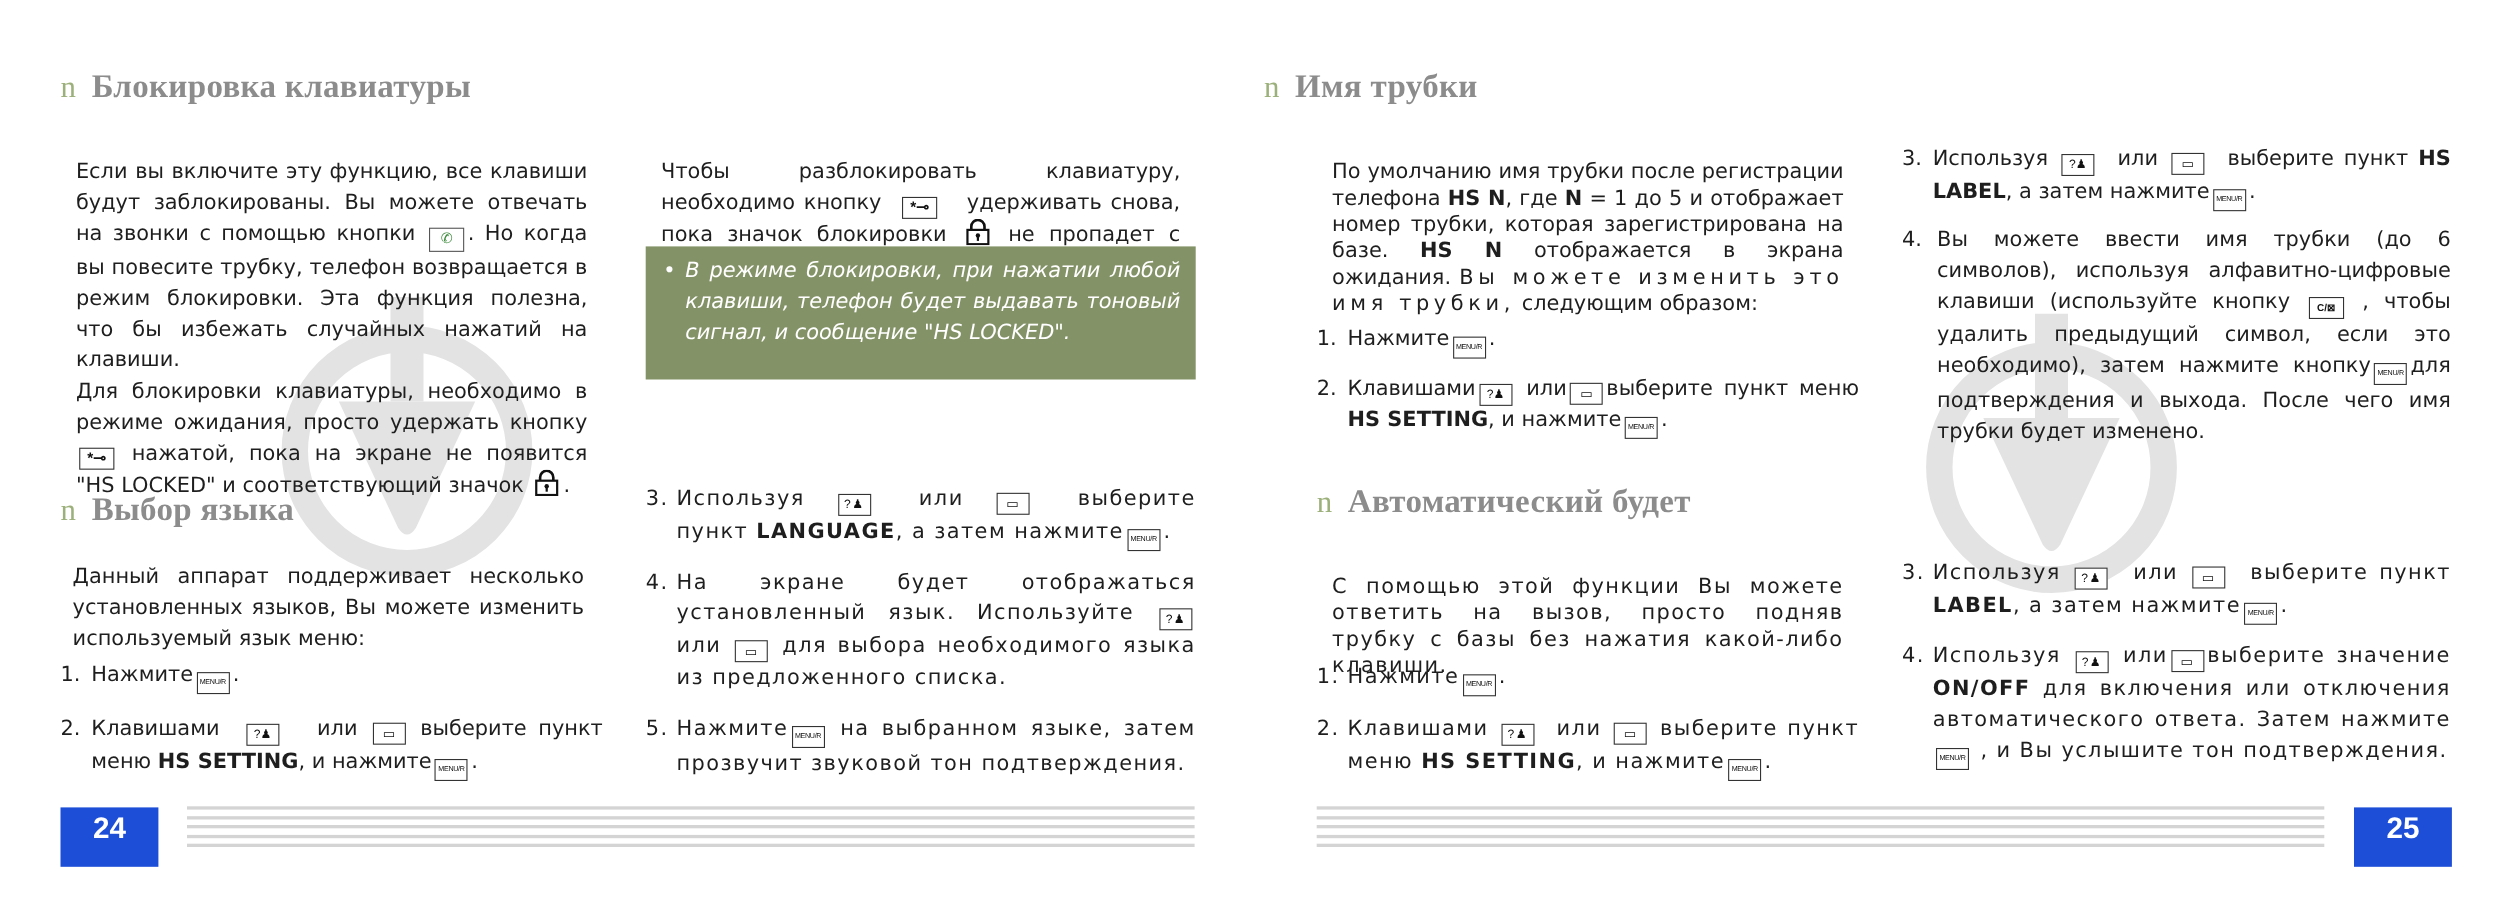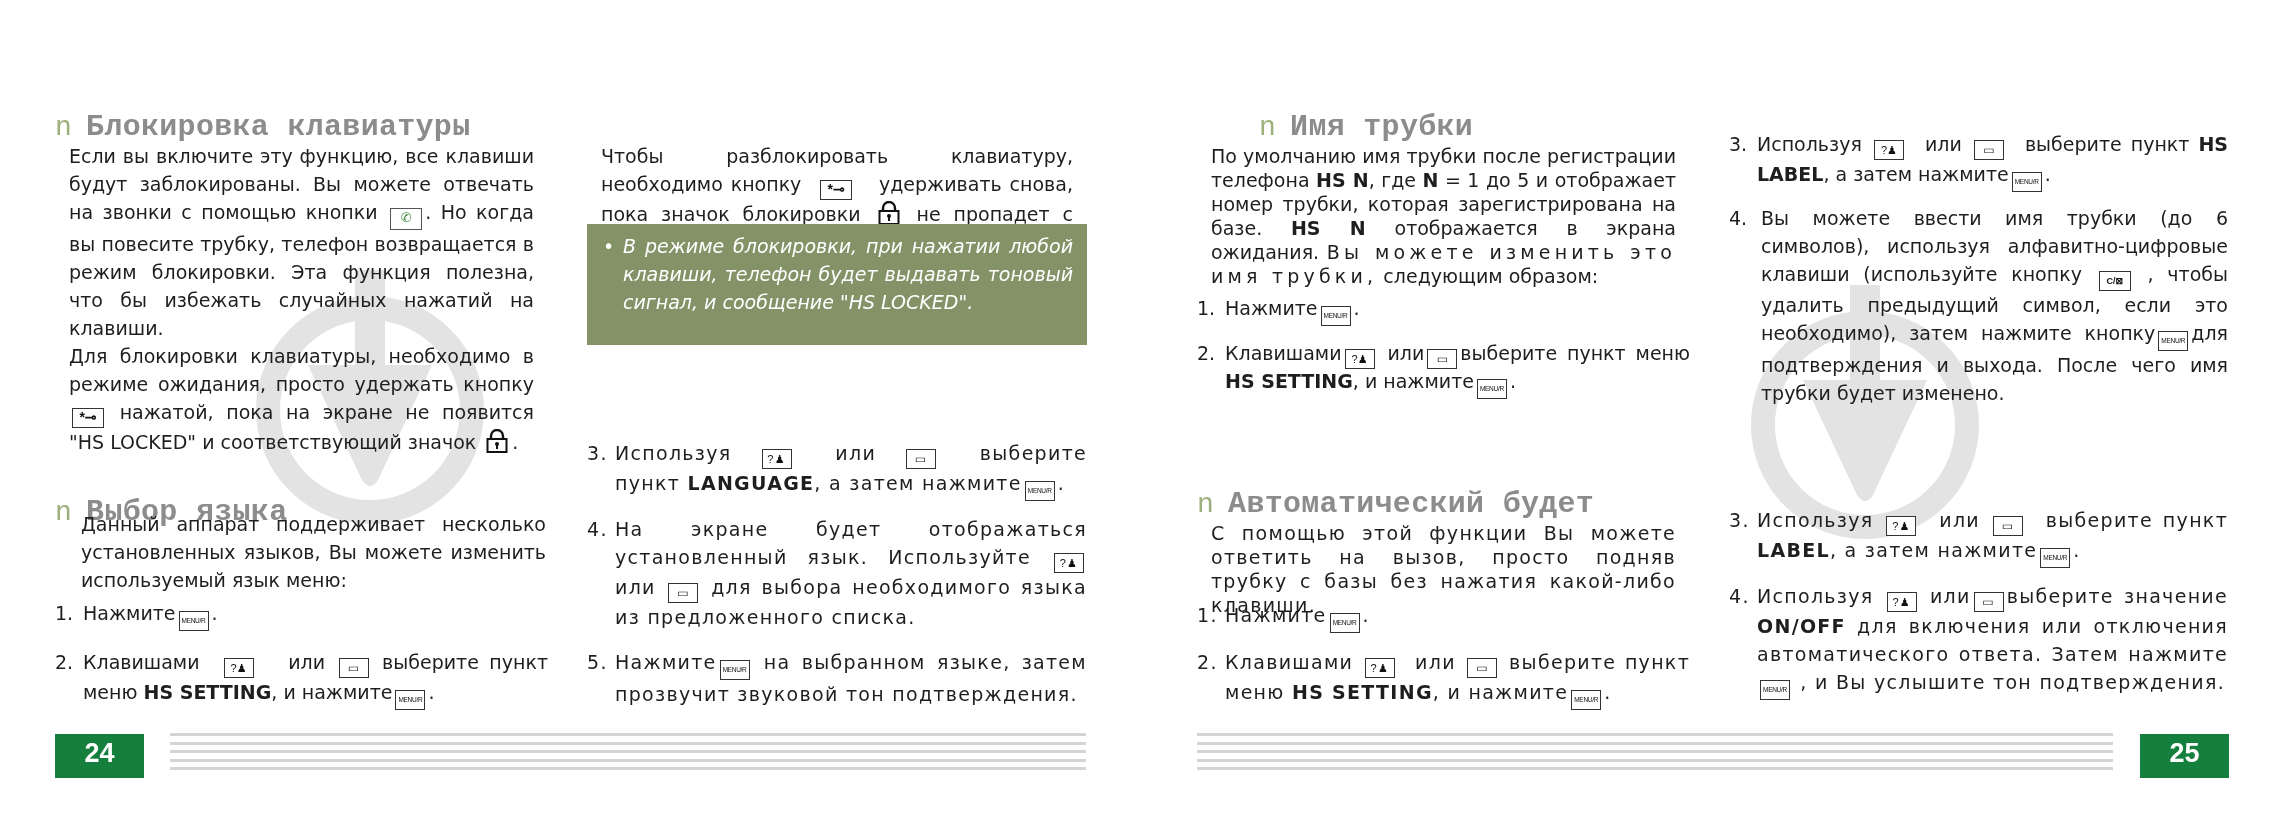--- a/index.html
+++ b/index.html
@@ -1,22 +1,22 @@
 <!DOCTYPE html>
 <html><head>
 <meta charset="utf-8">
 <style>
   html, body { margin:0; padding:0; background:#ffffff; }
   body { width:2284px; height:827px; position:relative; overflow:hidden;
          font-family:"DejaVu Sans", sans-serif; color:#1e1e1e; }
   .watermark { position:absolute; pointer-events:none; }
   .col { position:absolute; font-size:19px; line-height:28px; text-align:justify; }
   .col p { margin:14px; }
-  .heading { position:absolute; font-family:Liberation Mono, monospace; font-weight:bold;
-             font-size:30px; color:#8c8c8c; white-space:nowrap; letter-spacing:0.3px;margin-top:48px; }
+  .heading { position:absolute; font-family:Liberation Serif, serif; font-weight:bold;
+             font-size:30px; color:#8c8c8c; white-space:nowrap; letter-spacing:0.3px; }
   .heading .bullet { font-weight:normal; color:#9bb07a; font-size:28px; margin-right:14px; }
   .step { position:absolute; font-size:19px; line-height:28px; text-align:justify; }
   .step .num { position:absolute; left:0; top:0; }
   .step .txt { display:block; padding-left:28px; }
   .wide { letter-spacing:1.3px; }
   .wider { letter-spacing:4.2px; }
   b { font-weight:bold; }
   .key { display:inline-block; vertical-align:-3px; border:1px solid #333; height:20px;
          box-sizing:border-box; text-align:center; line-height:18px; background:#fff;
          font-family:"Liberation Sans", sans-serif; color:#111; margin:0 3px; }
@@ -26,21 +26,21 @@
   .key.star { width:32px; font-size:14px; font-weight:bold; line-height:17px; }
   .key.clr { width:32px; font-size:9px; font-weight:bold; }
   .key.talk { width:32px; height:22px; font-size:13px; color:#3b8a3b; border-color:#555; }
   .lock { display:inline-block; vertical-align:-4px; margin:0 3px; }
   .note { position:absolute; left:587px; top:224px; width:500px; height:121px;
           background:#849367; color:#ffffff; box-sizing:border-box; padding:8px 14px 0 13px;
           font-size:19px; line-height:28px; font-style:italic; }
   .note .title { font-weight:bold; }
   .note .item { position:relative; padding-left:23px; text-align:justify; }
   .note .item .dot { position:absolute; left:3px; top:0; font-style:normal; }
-  .pagenum { position:absolute; top:734px; width:89px; height:44px; background:#15803d;
+  .pagenum { position:absolute; top:734px; width:89px; height:54px; background:#1d4ed8;
              color:#ffffff; font-family:"Liberation Sans", sans-serif; font-weight:bold;
              font-size:27px; text-align:center; line-height:38px; }
   .rules { position:absolute; top:733px; height:40px; }
   .rules div { height:3px; background:#d4d4d4; margin-bottom:5.5px; }
 </style>
 </head>
 <body>
 
 <svg class="watermark" style="left:240px;top:270px;" width="260" height="270" viewBox="0 0 260 270">
   <circle cx="130" cy="140" r="102" fill="none" stroke="#e3e3e3" stroke-width="24"></circle>
@@ -72,21 +72,21 @@
           <rect x="2.5" y="10" width="19" height="13" fill="#fff" stroke="#111" stroke-width="2"></rect>
           <circle cx="12" cy="15" r="2" fill="#111"></circle>
           <rect x="11" y="15" width="2" height="5" fill="#111"></rect>
         </svg><span>.</span></p>
   </div>
 
   <div class="heading" style="left:55px;top:447px;">
     <span class="bullet">n</span><span>Выбор языка</span>
   </div>
 
-  <div class="col" style="left:67px;top:496px;width:493px;">
+  <div class="col" style="left:52px;top:496px;width:493px;">
     <p>Данный аппарат поддерживает несколько установленных языков, Вы можете изменить используемый язык меню:</p>
   </div>
 
   <div class="step" style="left:55px;top:599px;width:493px;">
     <span class="num">1.</span>
     <span class="txt"><span>Нажмите</span><span class="key menu">MENU/R</span><span>.</span></span>
   </div>
 
   <div class="step" style="left:55px;top:648px;width:493px;">
     <span class="num">2.</span>
@@ -128,21 +128,21 @@
     <div></div>
       <div></div>
       <div></div>
       <div></div>
       <div></div>
   </div>
 </section>
 
 <section>
 
-  <div class="heading" style="left:1259px;top:62px;text-align:center;">
+  <div class="heading" style="left:1149px;top:62px;text-align:center;">
     <span class="bullet">n</span><span>Имя трубки</span>
   </div>
 
   <div class="col" style="left:1197px;top:130px;width:493px;line-height:24px;">
     <p><span>По умолчанию имя трубки после регистрации телефона</span> <b>HS N</b><span>, где</span> <b>N</b> <span>= 1 до 5 и отображает номер трубки, которая зарегистрирована на базе.</span> <b>HS N</b> <span>отображается в экрана ожидания.</span> <span class="wider">Вы можете изменить это имя трубки,</span> <span>следующим образом:</span></p>
   </div>
 
   <div class="step" style="left:1197px;top:294px;width:493px;">
     <span class="num">1.</span>
     <span class="txt"><span>Нажмите</span><span class="key menu">MENU/R</span><span>.</span></span>

